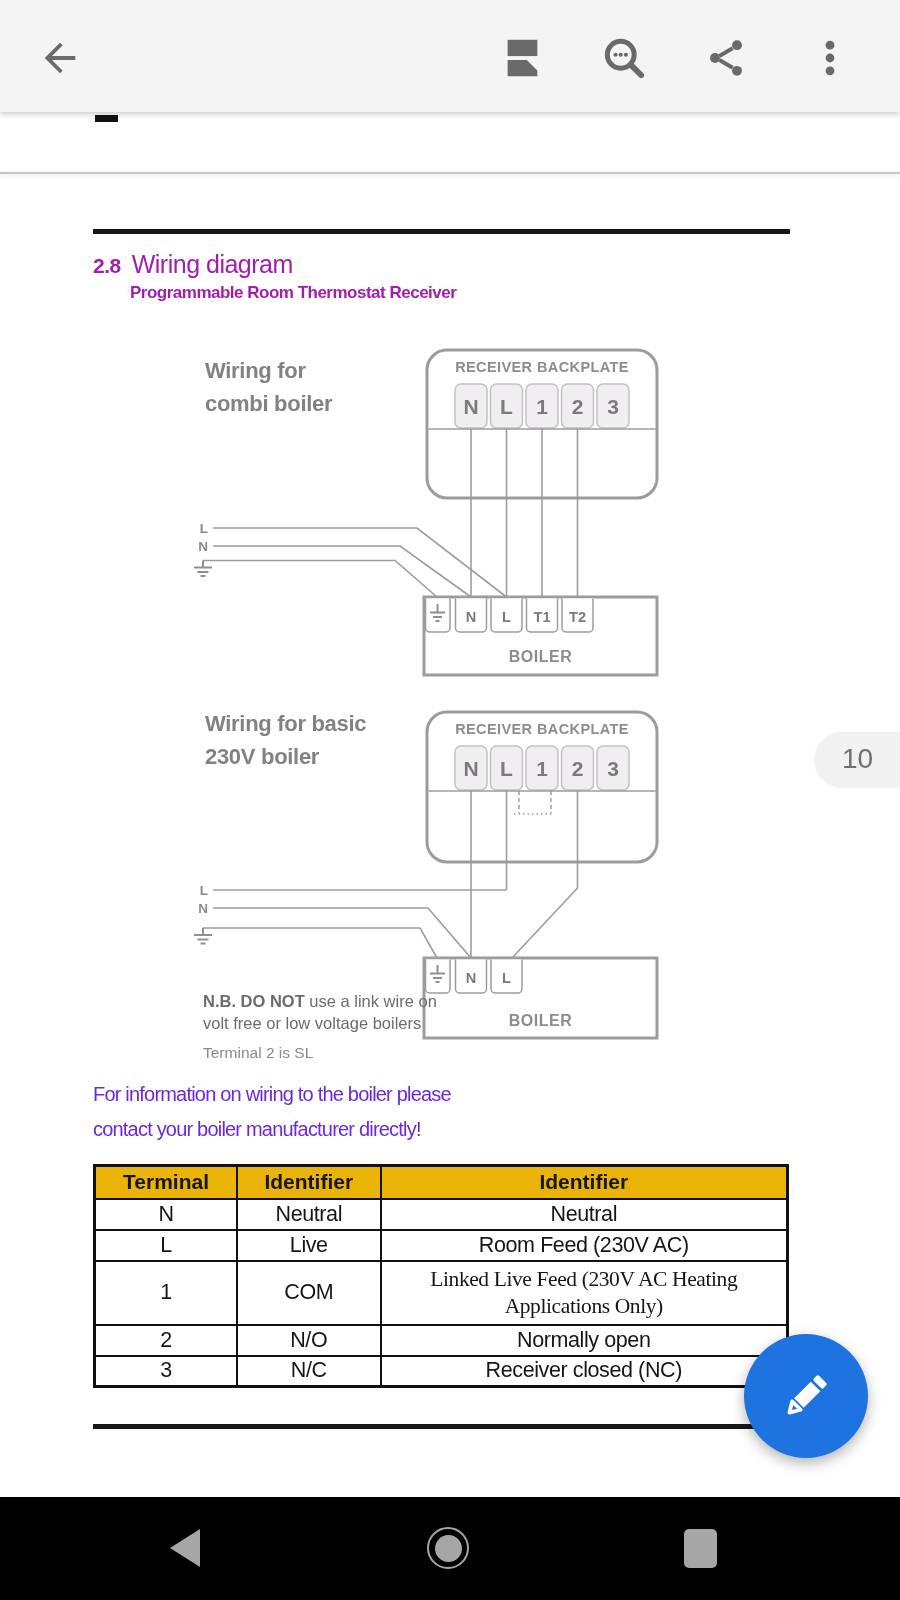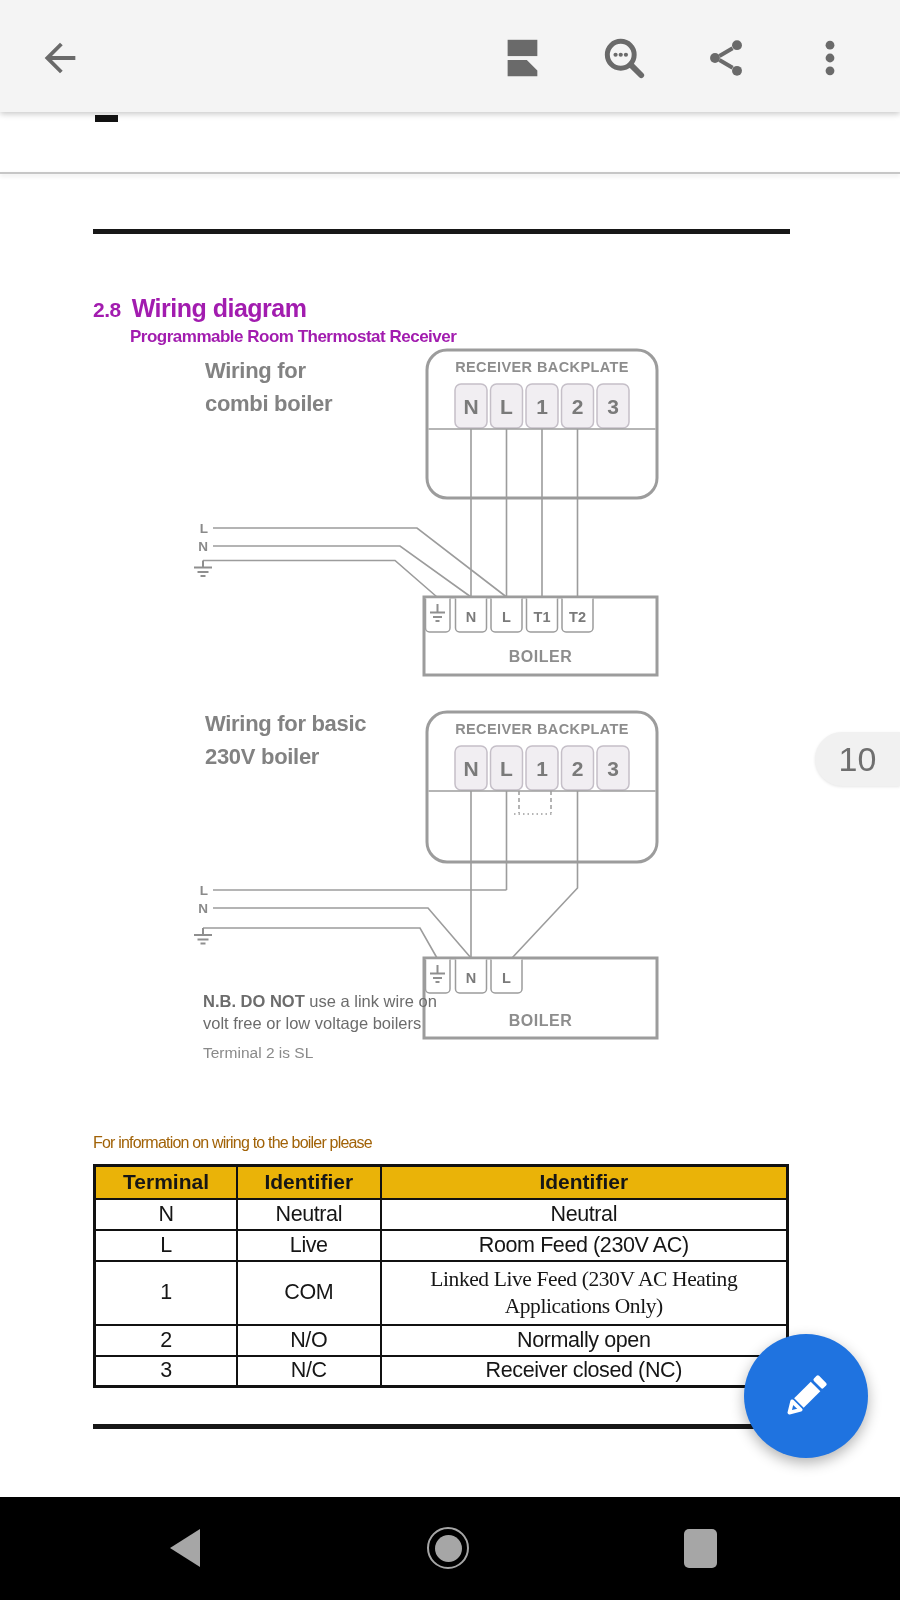--- a/index.html
+++ b/index.html
@@ -20,21 +20,21 @@
             box-shadow:0 2px 4px rgba(0,0,0,.12);z-index:2;}
 
   
   .rule{position:absolute;left:93px;width:697px;height:5px;background:#171717;}
   .rule.top{top:229px;}
   .rule.bottom{top:1424px;}
 
   .heading{position:absolute;left:93px;top:250px;color:#a21caf;letter-spacing:-0.5px;}
   .heading .l1{display:flex;align-items:baseline;}
   .secnum{font-size:21px;font-weight:bold;margin-right:11px;}
-  .sectitle{font-size:25px;font-weight:bold;margin-top:44px;}
+  .sectitle{font-size:25px;font-weight:normal;}
   .subtitle{margin-left:37px;margin-top:4px;font-size:17px;font-weight:bold;}
 
   .diag{position:absolute;left:93px;}
   .diag text{font-family:"Liberation Sans",sans-serif;}
   .caption{font-size:22px;font-weight:bold;fill:#828282;letter-spacing:-0.3px;}
   .bp-title{font-size:14.5px;font-weight:bold;fill:#8d8d8d;letter-spacing:.4px;text-anchor:middle;}
   .term-label{font-size:21px;font-weight:bold;fill:#7a7a7a;text-anchor:middle;}
   .termb-label{font-size:14.5px;font-weight:bold;fill:#7a7a7a;text-anchor:middle;}
   .boiler-label{font-size:16px;font-weight:bold;fill:#8d8d8d;letter-spacing:.5px;text-anchor:middle;}
   .mains-label{font-size:13.5px;font-weight:bold;fill:#8a8a8a;text-anchor:end;}
@@ -42,34 +42,34 @@
   .note .b{font-weight:bold;}
   .note2{font-size:15.5px;fill:#8a8a8a;}
   .w{fill:none;stroke:#9c9c9c;stroke-width:1.6;}
   .w2{fill:none;stroke:#8f8f8f;stroke-width:2;}
   .wd{fill:none;stroke:#9c9c9c;stroke-width:1.5;stroke-dasharray:4 3;}
   .wdot{fill:none;stroke:#9c9c9c;stroke-width:1.5;stroke-dasharray:1.5 3;}
   .box3{fill:#fff;stroke:#9c9c9c;stroke-width:3;}
   .term{fill:#f1eef2;stroke:#c5bfc8;stroke-width:1.5;}
   .termb{fill:#fff;stroke:#9c9c9c;stroke-width:1.5;}
 
-  .para{position:absolute;left:93px;top:1077px;font-size:16px;line-height:35px;color:#a16207;
-        letter-spacing:-0.8px;margin-top:48px;}
+  .para{position:absolute;left:93px;top:1077px;font-size:20px;line-height:35px;color:#6d28d9;
+        letter-spacing:-0.8px;}
 
   .wiretable{position:absolute;left:93px;top:1164px;width:696px;border-collapse:collapse;
              text-align:center;color:#161616;border:3px solid #111;}
   .wiretable th{background:#eab308;font-size:21px;font-weight:bold;border:2px solid #111;}
   .wiretable td{font-size:21.5px;border:2px solid #111;padding:0 6px;line-height:27px;
                 letter-spacing:-0.4px;}
   .rh{height:33px;} .r33{height:31px;} .r66{height:64px;}
 
   
   .pagebadge{position:absolute;right:0;top:732px;width:85px;height:54px;background:#f1f1f1;
              border-radius:27px 0 0 27px;display:flex;align-items:center;justify-content:center;
-             font-size:34px;color:#6f6f6f;box-shadow:0 1px 3px rgba(0,0,0,.10);z-index:5;border:none;}
+             font-size:28px;color:#6f6f6f;box-shadow:0 1px 3px rgba(0,0,0,.10);z-index:5;border:none;}
   .fab{position:absolute;left:744px;top:1334px;width:124px;height:124px;border-radius:50%;
        background:#1f73e0;border:none;display:flex;align-items:center;justify-content:center;
        box-shadow:0 5px 14px rgba(0,0,0,.30);z-index:7;cursor:pointer;}
 
   
   .navbar{position:absolute;left:0;right:0;top:1497px;height:103px;background:#000;z-index:8;}
   .navbtn{position:absolute;top:23px;width:56px;height:56px;background:none;border:none;
           display:flex;align-items:center;justify-content:center;padding:0;cursor:pointer;}
   .nav-tri{width:0;height:0;border-top:19px solid transparent;border-bottom:19px solid transparent;
            border-right:30px solid #a6a6a6;}
@@ -264,20 +264,21 @@
       <text x="203" y="1007" class="note">
         <tspan class="b">N.B. DO NOT</tspan><tspan> use a link wire on</tspan>
       </text>
       <text x="203" y="1029" class="note">volt free or low voltage boilers</text>
       <text x="203" y="1058" class="note2">Terminal 2 is SL</text>
     </g>
   </svg>
 
   <div class="para">
     <div>For information on wiring to the boiler please</div>
+    <div>contact your boiler manufacturer directly!</div>
   </div>
 
   <table class="wiretable">
     <colgroup>
         <col style="width:143px">
         <col style="width:144px">
         <col style="width:409px">
       </colgroup>
     <tbody>
         <tr class="rh">

